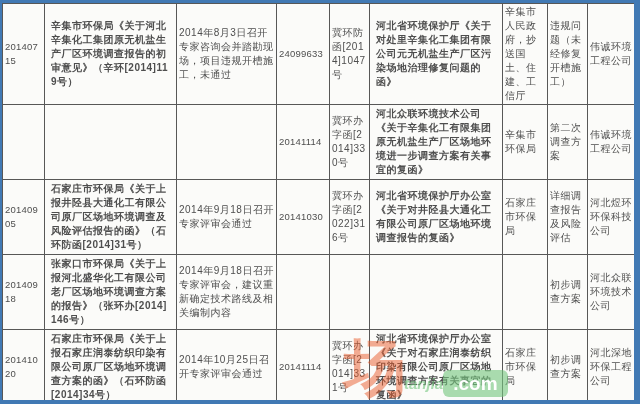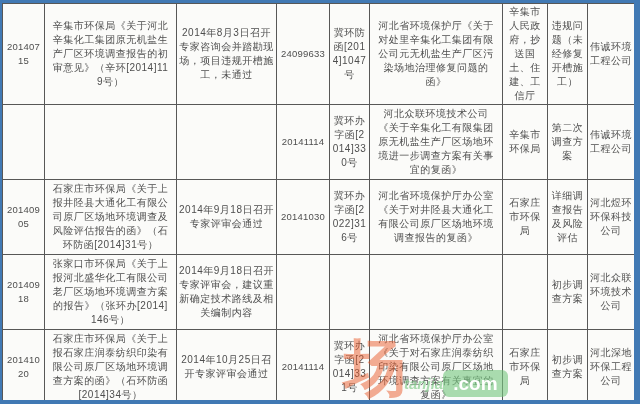--- a/index.html
+++ b/index.html
@@ -24,30 +24,29 @@
   }
   table.doc{
     border-collapse:collapse;
     table-layout:fixed;
     width:632px;
     background:var(--paper);
   }
   td{
     border:1px solid var(--line);
     vertical-align:middle;
-    text-align:center;
     color:var(--ink);
     font-size:10px;
     line-height:14px;
     letter-spacing:0.5px;
     word-break:break-all;
     padding:1px 2px;
     box-sizing:border-box;
   }
-  td.c1,td.c5{text-align:center;padding:2px 6px;}
+  td.c1,td.c5{text-align:left;padding:2px 6px;font-weight:bold;}
   td.c0,td.c3{font-size:9.5px;letter-spacing:0.2px;}
   td.c4{font-size:10px;}
   
   .watermark{
     position:absolute;
     left:342px;top:334px;
     display:flex;align-items:flex-end;
     pointer-events:none;
     z-index:5;
     white-space:nowrap;

